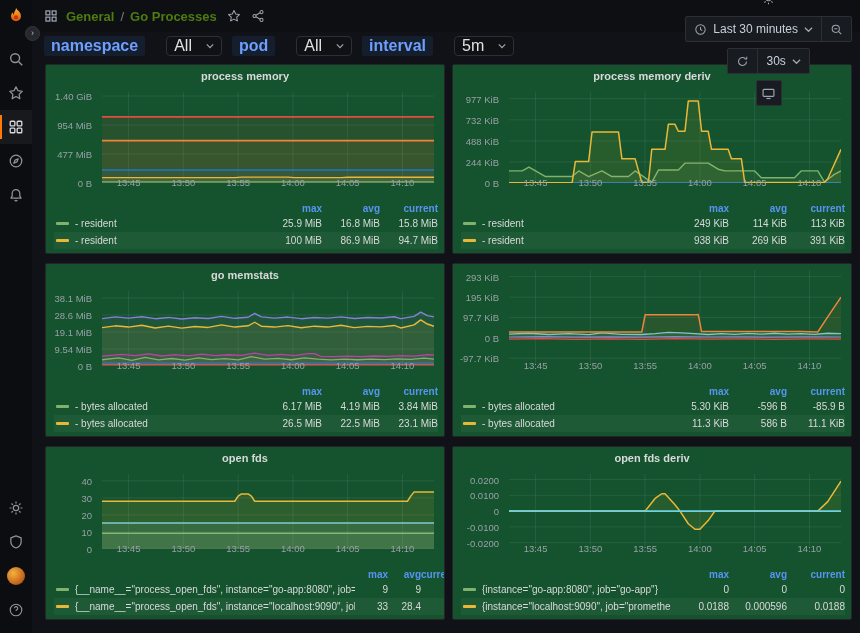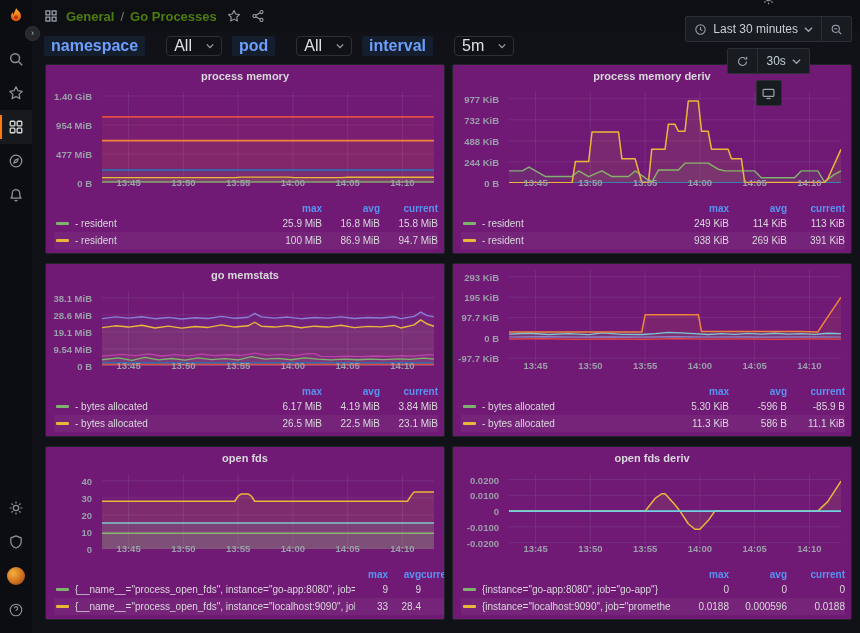--- a/index.html
+++ b/index.html
@@ -47,25 +47,25 @@
   .chip { display:flex; align-items:stretch; height:20px; font-size:16px; }
   .chip .lab { background:#151e2c; color:#6e9fff; display:flex; align-items:center;
     padding:0 7px; border-radius:2px; font-weight:600; cursor:pointer; }
   .chip .val { background:#0f1115; border:1px solid #2c2f36; color:#dfe1e5; display:flex;
     align-items:center; gap:14px; padding:0 7px; margin-left:21px; border-radius:4px; cursor:pointer; }
   .chip .val svg { width:8px; height:8px; color:#9da5b0; }
 
   
   .grid { position:fixed; left:32px; top:60px; right:0; bottom:0; padding:4px 8px 8px 13px;
     display:grid; grid-template-columns:1fr 1fr; grid-template-rows:190px 174px 174px; gap:9px 7px; }
-  .panel { background:#701a75; border:1px solid #23252b; border-radius:2px; display:flex;
+  .panel { background:#14532d; border:1px solid #23252b; border-radius:2px; display:flex;
     flex-direction:column; overflow:hidden; }
   .p-title { height:21px; flex:none; display:flex; align-items:center; justify-content:center;
     font-size:11px; font-weight:700; color:#d8d9da; cursor:pointer; }
-  .chart { flex:1; position:relative; margin:2px 6px 0 6px;font-weight:bold; }
+  .chart { flex:1; position:relative; margin:2px 6px 0 6px; }
   .plot { position:absolute; left:50px; right:4px; top:4px; bottom:17px; }
   .plot svg { position:absolute; inset:0; width:100%; height:100%; }
   .ylabels { position:absolute; left:0; width:44px; top:4px; bottom:17px; }
   .ylabels span { position:absolute; right:4px; transform:translateY(-50%); font-size:9.5px;
     color:#9aa0a9; white-space:nowrap; }
   .xlabels { position:absolute; left:50px; right:4px; bottom:12px; height:15px; }
   .xlabels span { position:absolute; bottom:0; transform:translateX(-50%); font-size:9.5px; color:#9aa0a9; }
 
   
   .legend { flex:none; padding:1px 6px 4px 8px; font-size:10px; }

